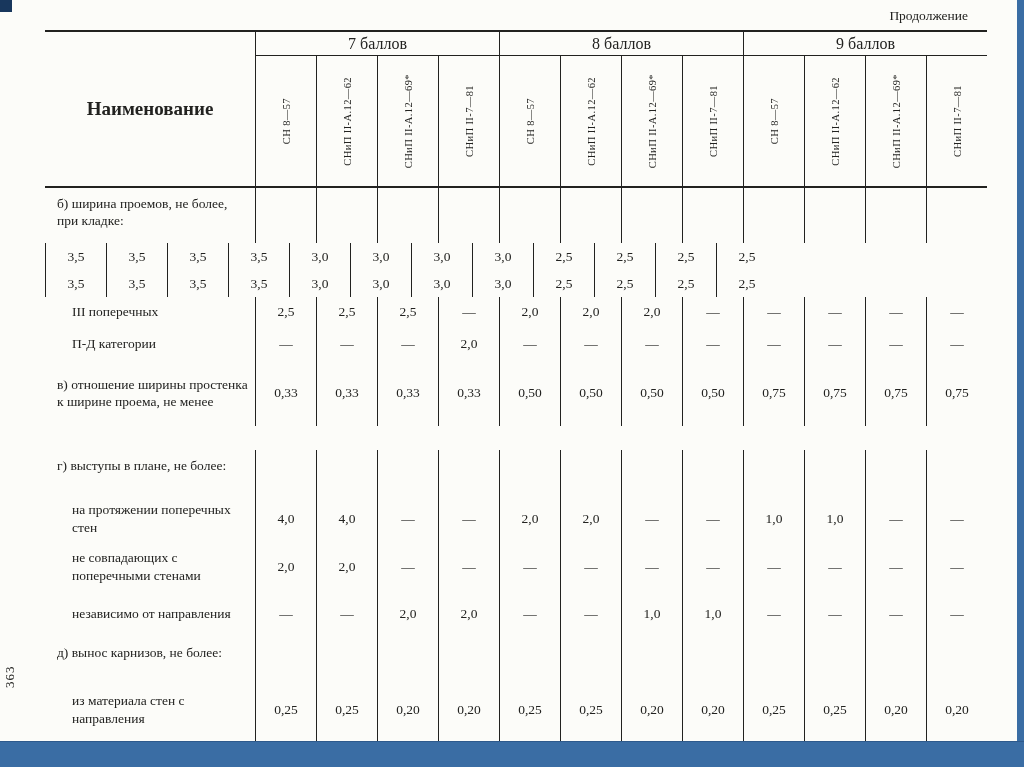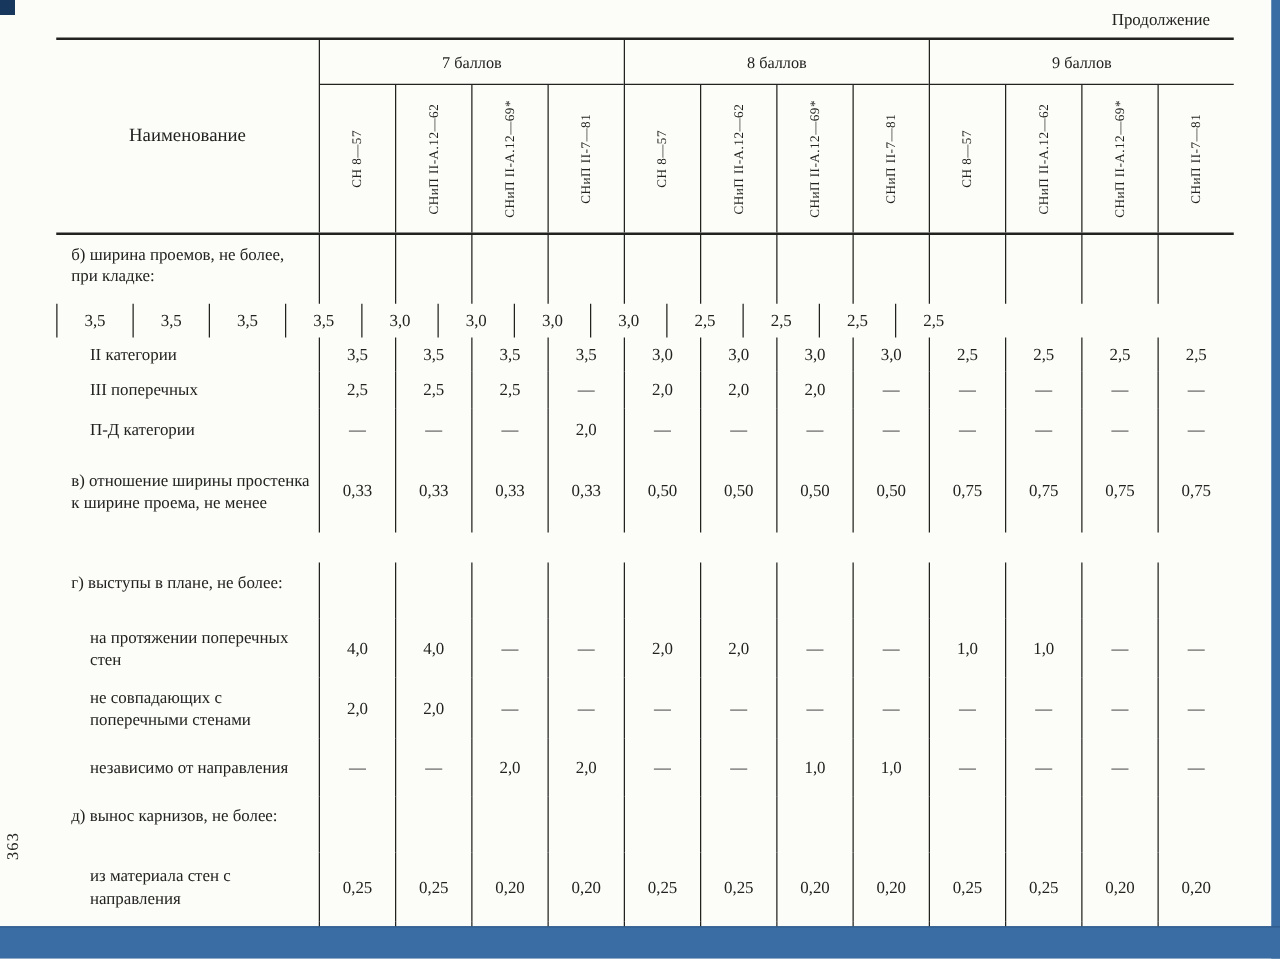--- a/index.html
+++ b/index.html
@@ -24,24 +24,24 @@
     position:absolute;left:2px;top:688px;
     transform:rotate(-90deg);transform-origin:left top;
     font-size:13px;letter-spacing:1px;
   }
   #table-root{
     position:absolute;left:45px;top:30px;width:942px;bottom:26px;
     display:flex;flex-direction:column;
   }
   
   .thead{display:flex;height:175px;border-top:2px solid var(--ink);border-bottom:2px solid var(--ink);}
-  .name-head{width:210px;display:flex;align-items:center;justify-content:center;font-size:15px;}
+  .name-head{width:210px;display:flex;align-items:center;justify-content:center;font-size:19px;font-weight:bold;}
   .groups{flex:1;display:flex;}
   .group{width:244px;display:flex;flex-direction:column;border-left:1px solid var(--ink);}
-  .group-label{height:36px;border-bottom:1px solid var(--ink);display:flex;align-items:center;justify-content:center;font-size:13px;}
+  .group-label{height:24px;border-bottom:1px solid var(--ink);display:flex;align-items:center;justify-content:center;font-size:16px;}
   .group-cols{flex:1;display:flex;}
   .colhead{flex:1;display:flex;align-items:center;justify-content:center;}
   .colhead + .colhead{border-left:1px solid var(--ink);}
   .vtext{
     writing-mode:vertical-rl;transform:rotate(180deg);
     font-size:10.5px;white-space:nowrap;letter-spacing:0.4px;
   }
   
   .tbody{flex:1;display:flex;flex-direction:column;}
   .trow{display:flex;}
@@ -161,21 +161,20 @@
         <div class="val-cell">3,0</div>
         <div class="val-cell">3,0</div>
         <div class="val-cell">3,0</div>
         <div class="val-cell">3,0</div>
         <div class="val-cell">2,5</div>
         <div class="val-cell">2,5</div>
         <div class="val-cell">2,5</div>
         <div class="val-cell">2,5</div>
       </div>
       <div class="trow data-row">
-        <div class="name-cell indent-1">II категории</div>
         <div class="val-cell">3,5</div>
         <div class="val-cell">3,5</div>
         <div class="val-cell">3,5</div>
         <div class="val-cell">3,5</div>
         <div class="val-cell">3,0</div>
         <div class="val-cell">3,0</div>
         <div class="val-cell">3,0</div>
         <div class="val-cell">3,0</div>
         <div class="val-cell">2,5</div>
         <div class="val-cell">2,5</div>

